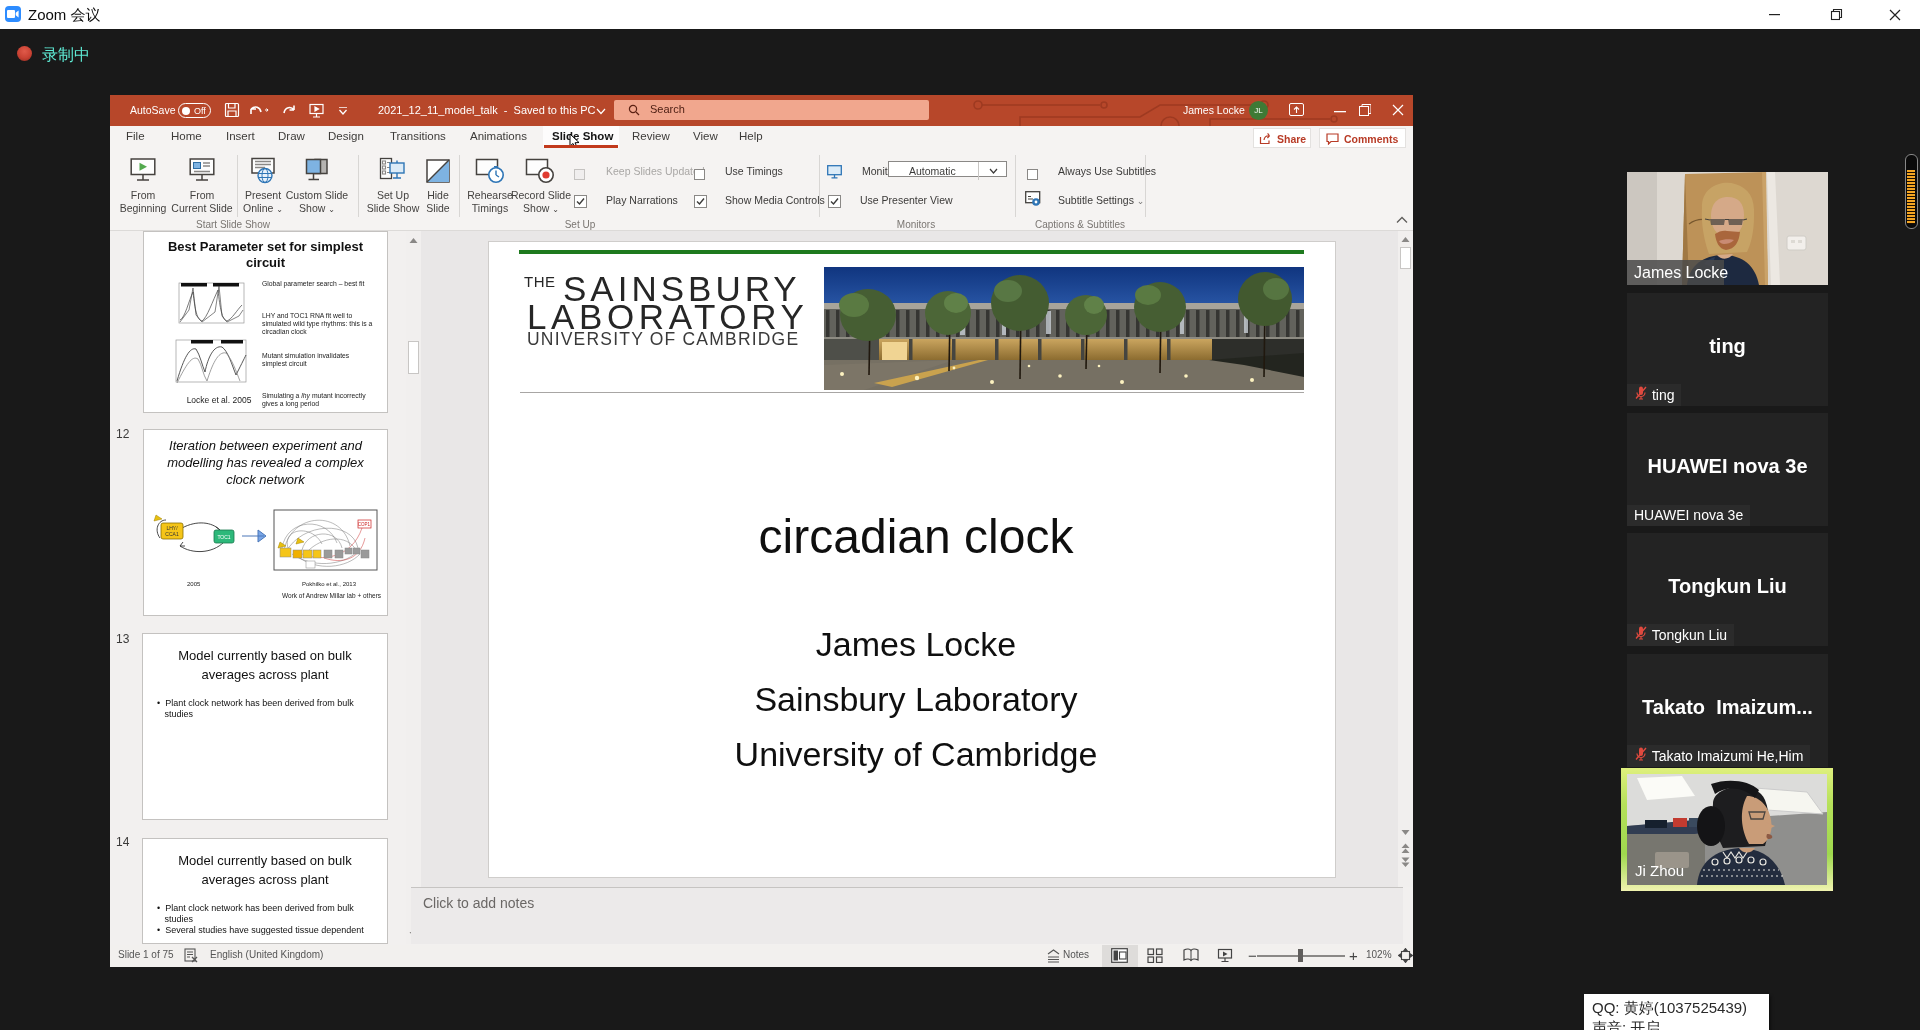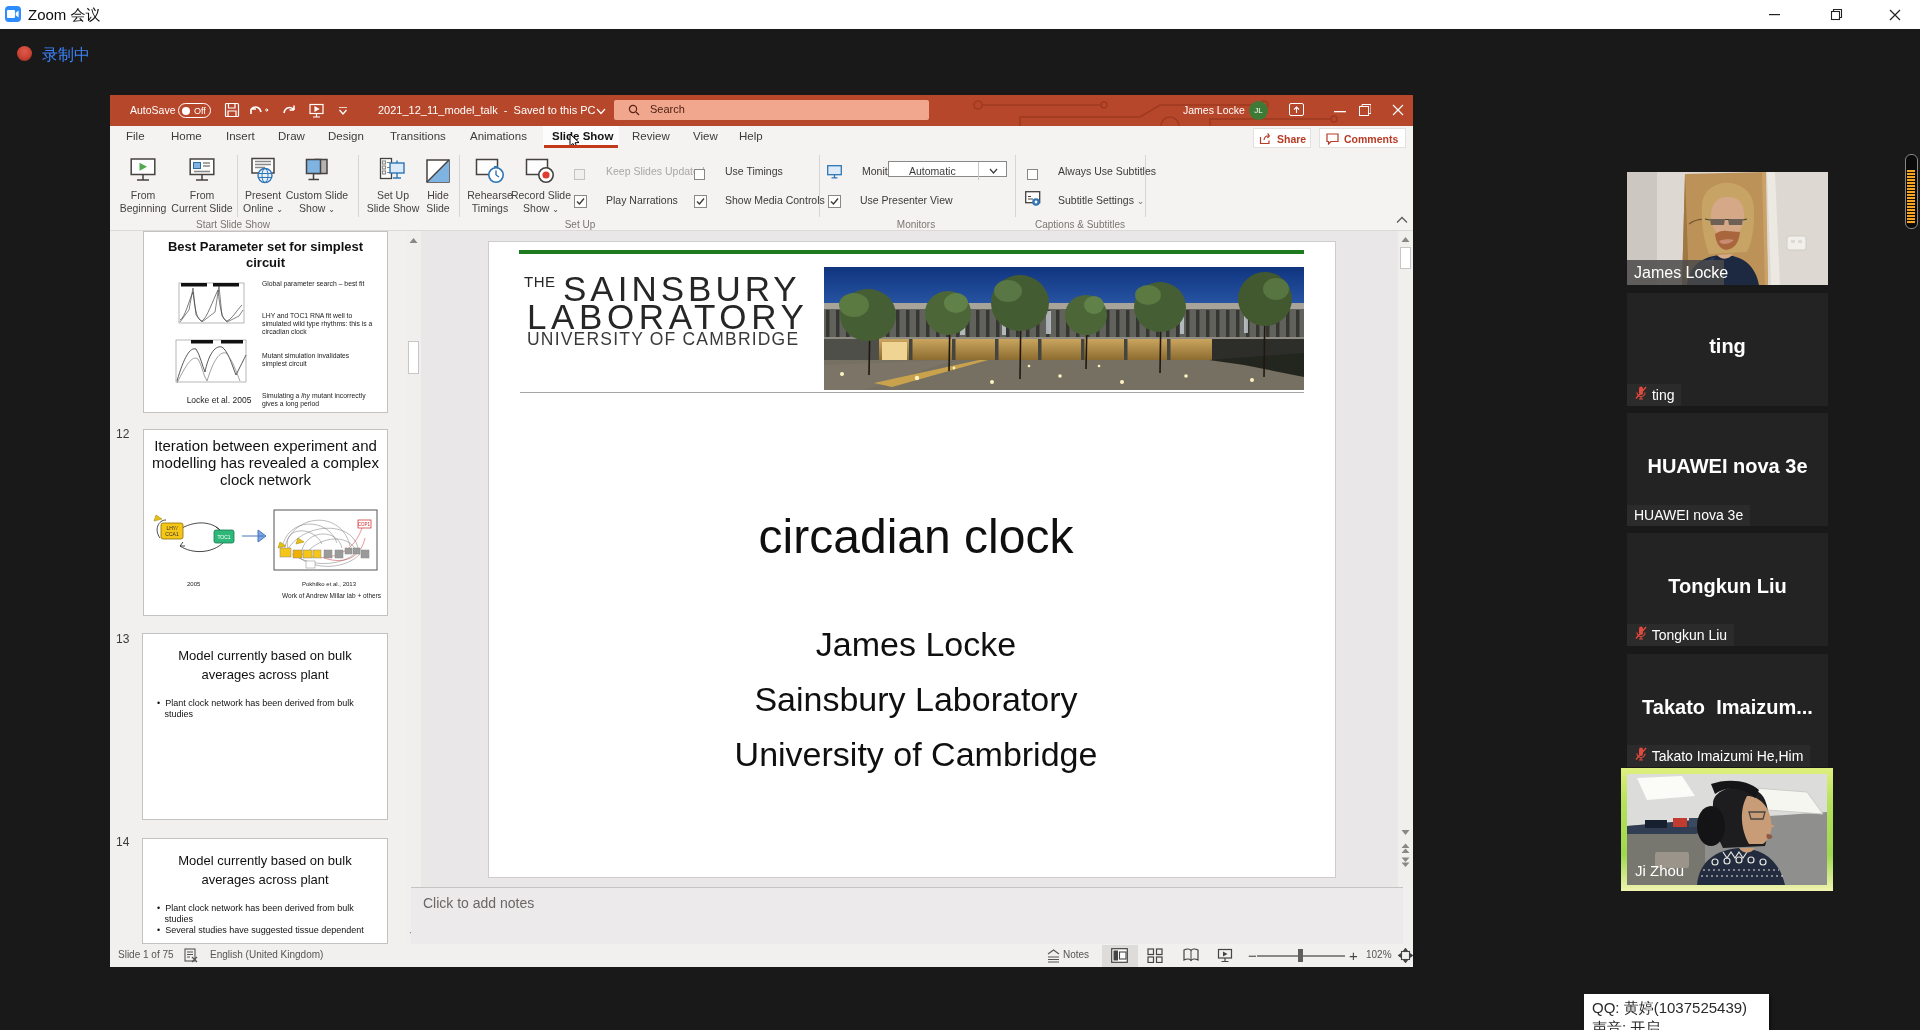--- a/index.html
+++ b/index.html
@@ -7,21 +7,21 @@
 .abs { position:absolute; }
 #stage { position:relative; width:1920px; height:1030px; background:#191919; }
 
 #topbar { left:0; top:0; width:1920px; height:29px; background:#ffffff; }
 #zicon { left:5px; top:6px; width:16px; height:16px; background:#2d8cff; border-radius:4px; }
 #zicon svg { position:absolute; left:2px; top:4px; }
 #ztitle { left:28px; top:6px; font-size:15px; color:#0c0c0c; }
 .wbtn { top:0; width:46px; height:29px; color:#222; font-size:13px; text-align:center; line-height:29px; }
 
 #recdot { left:17px; top:46px; width:15px; height:15px; border-radius:50%; background:radial-gradient(circle at 50% 35%, #e05a4a 0%, #c94233 55%, #8e2b20 100%); }
-#rectext { left:42px; top:45px; color:#3b82f6; font-size:16px; }
+#rectext { left:42px; top:45px; color:#5eead4; font-size:16px; }
 
 #ppt { left:110px; top:95px; width:1303px; height:872px; background:#f5f3f2; }
 #titlebar { left:0; top:0; width:1303px; height:31px; background:#b7472a; color:#fff; }
 #menurow { left:0; top:31px; width:1303px; height:22px; background:#f5f3f2; }
 #ribbon { left:0; top:53px; width:1303px; height:83px; background:#f5f3f2; border-bottom:1px solid #dcdad8; }
 #content { left:0; top:136px; width:1303px; height:714px; background:#f2f0ef; }
 #statusbar { left:0; top:850px; width:1303px; height:22px; background:#f2f0ee; font-size:10px; color:#555; }
 
 .tbw { color:#fff; }
 
@@ -320,21 +320,21 @@
             <rect x="25" y="3" width="22" height="3.5" fill="#111"></rect>
             <rect x="55" y="3" width="22" height="3.5" fill="#111"></rect>
             <path d="M11 44 C18 20 24 10 30 12 C34 18 36 28 39 35 C42 20 48 8 56 10 C62 14 66 28 70 38 C74 30 78 22 80 18" stroke="#444" stroke-width="0.9" fill="none"></path>
             <path d="M11 46 C20 28 26 18 32 22 C36 28 37 38 41 44 C46 28 52 14 60 16 C66 22 70 34 74 44" stroke="#888" stroke-width="0.8" fill="none"></path>
           </svg>
         <div class="abs" style="left:30px;top:163px;width:90px;font-size:8.5px;color:#222;text-align:center;">Locke et al. 2005</div>
         <div class="abs" style="left:118px;top:48px;width:112px;font-size:6.8px;line-height:8px;color:#222;">Global parameter search – best fit<br><br><br><br>LHY and TOC1 RNA fit well to simulated wild type rhythms: this is a circadian clock<br><br><br>Mutant simulation invalidates simplest circuit<br><br><br><br>Simulating a <i>lhy</i> mutant incorrectly gives a long period</div>
       </div>
       <div class="abs snum" style="left:6px;top:196px;">12</div>
       <div class="abs thumb" style="left:33px;top:198px;width:245px;height:187px;">
-        <div style="font-size:15px;text-align:center;margin-top:7px;line-height:17px;color:#111;">Iteration between experiment and<br>modelling has revealed a complex<br>clock network</div>
+        <div style="font-size:13px;text-align:center;margin-top:7px;line-height:17px;color:#111;font-style:italic;">Iteration between experiment and<br>modelling has revealed a complex<br>clock network</div>
         <svg class="abs" style="left:8px;top:78px;" width="229" height="92" viewBox="0 0 229 92">
           <path d="M30 20 C45 12 60 14 68 22" stroke="#333" stroke-width="0.9" fill="none"></path>
             <path d="M68 22 l-4 -3 m4 3 l-5 1" stroke="#333" stroke-width="0.9" fill="none"></path>
           <path d="M72 34 C60 46 40 46 28 38" stroke="#333" stroke-width="0.9" fill="none"></path>
             <path d="M28 38 l5 0 m-5 0 l3 -4" stroke="#333" stroke-width="0.9" fill="none"></path>
           <path d="M8 30 C2 22 6 12 14 12" stroke="#333" stroke-width="0.9" fill="none"></path>
           <polygon points="4,7 10,11 2,13" fill="#e8c010" stroke="#a08000" stroke-width="0.5"></polygon>
           <rect x="9" y="15" width="22" height="16" rx="2" fill="#f5c518" stroke="#8a7000" stroke-width="0.8"></rect>
           <text x="20" y="22" font-size="5" text-anchor="middle" fill="#333">LHY/</text>
             <text x="20" y="28" font-size="5" text-anchor="middle" fill="#333">CCA1</text>

